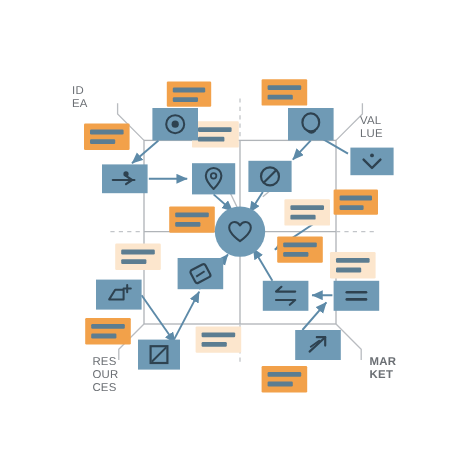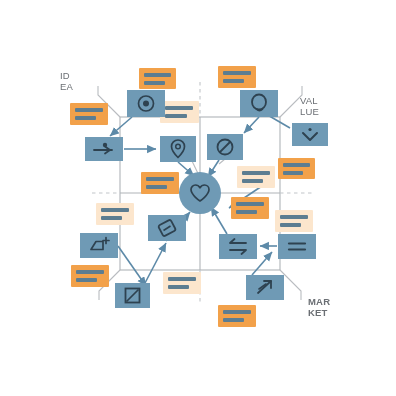--- a/index.html
+++ b/index.html
@@ -67,20 +67,23 @@
     <g stroke="#b9bcc0" stroke-width="1.1" fill="none">
       <path d="M192,161 L205,188"></path>
       <path d="M237,149 L219,164"></path>
     </g>
   </svg>
 
   <div class="corner-label" style="left:60px;top:70px;">ID
 EA</div>
   <div class="corner-label" style="left:300px;top:70px;margin-top:25px;">VAL
 LUE</div>
+  <div class="corner-label" style="left:77px;top:296px;">RES
+OUR
+CES</div>
   <div class="corner-label" style="left:308px;top:296px;font-weight:bold;">MAR
 KET</div>
 
   <div class="card" style="left:139px;top:68px;width:37px;height:21px;background:#f2a14a;">
     <span class="bar" style="left:5px;top:5px;width:27px;height:4px;"></span>
     <span class="bar" style="left:5px;top:13px;width:21px;height:3.5px;"></span>
   </div>
   <div class="card" style="left:218px;top:66px;width:38px;height:22px;background:#f2a14a;">
     <span class="bar" style="left:5px;top:5px;width:28px;height:4px;"></span>
     <span class="bar" style="left:5px;top:13px;width:21px;height:3.5px;"></span>

